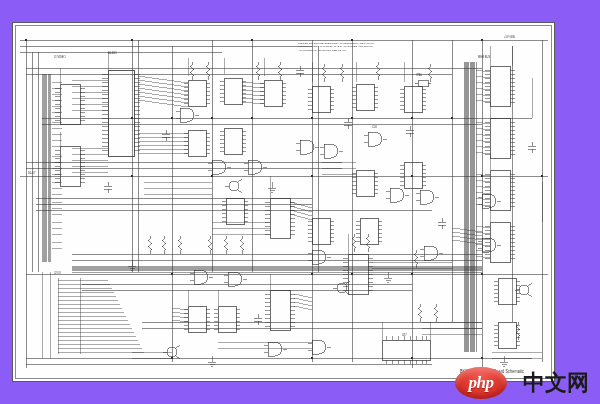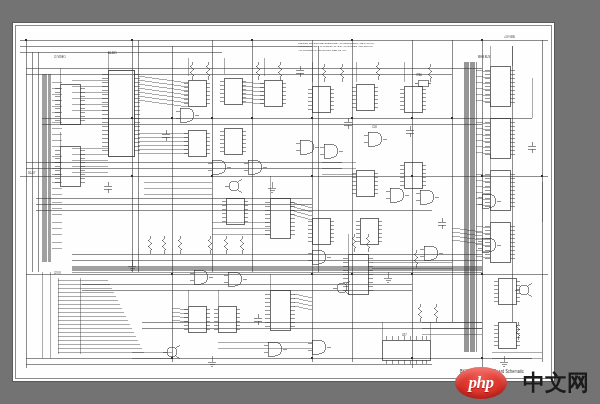--- a/index.html
+++ b/index.html
@@ -1,18 +1,18 @@
 <!DOCTYPE html>
 <html><head>
 <meta charset="utf-8">
 <style>
   html,body{margin:0;padding:0;background:#ffffff;}
   body{width:600px;height:404px;overflow:hidden;
        font-family:"Liberation Sans",sans-serif;}
-  #root{position:relative;width:600px;height:404px;background:#737373;}
+  #root{position:relative;width:600px;height:404px;background:#8b5cf6;}
 
   
   .sheet{position:absolute;left:12px;top:22px;width:543px;height:360px;
          background:#fefefe;}
   .sheet-border{position:absolute;inset:0;border:1px solid #5a5a5a;}
   .sheet-border-inner{position:absolute;left:3px;top:3px;right:3px;bottom:3px;
          border:1px solid #8b8b8b;}
 
   
   .schem{position:absolute;left:0;top:0;width:543px;height:360px;}

